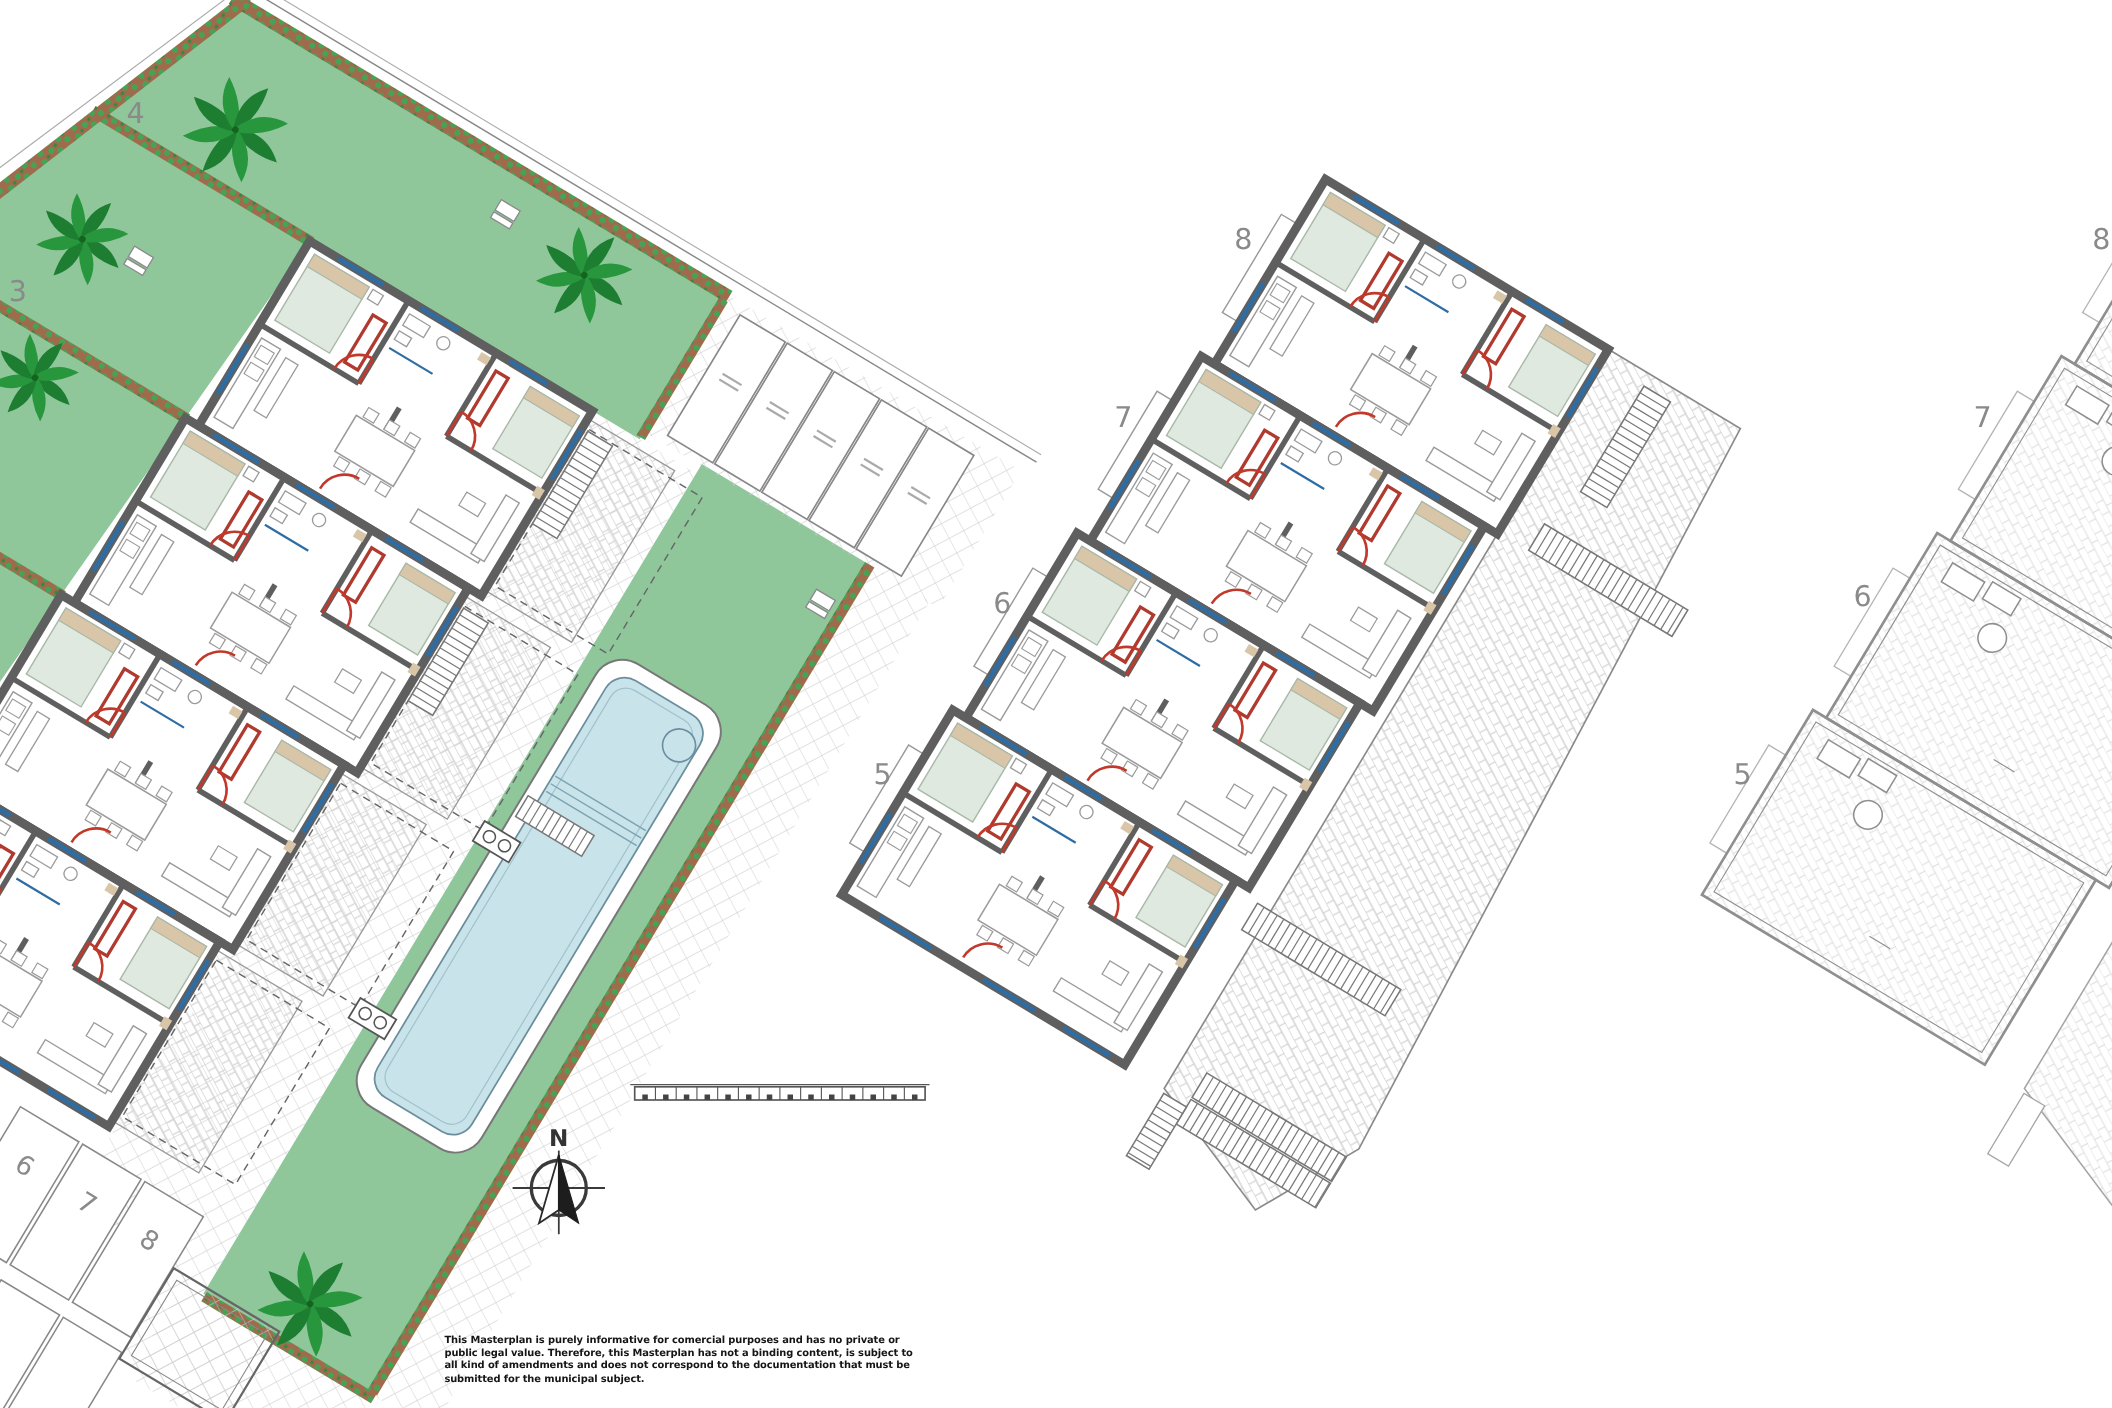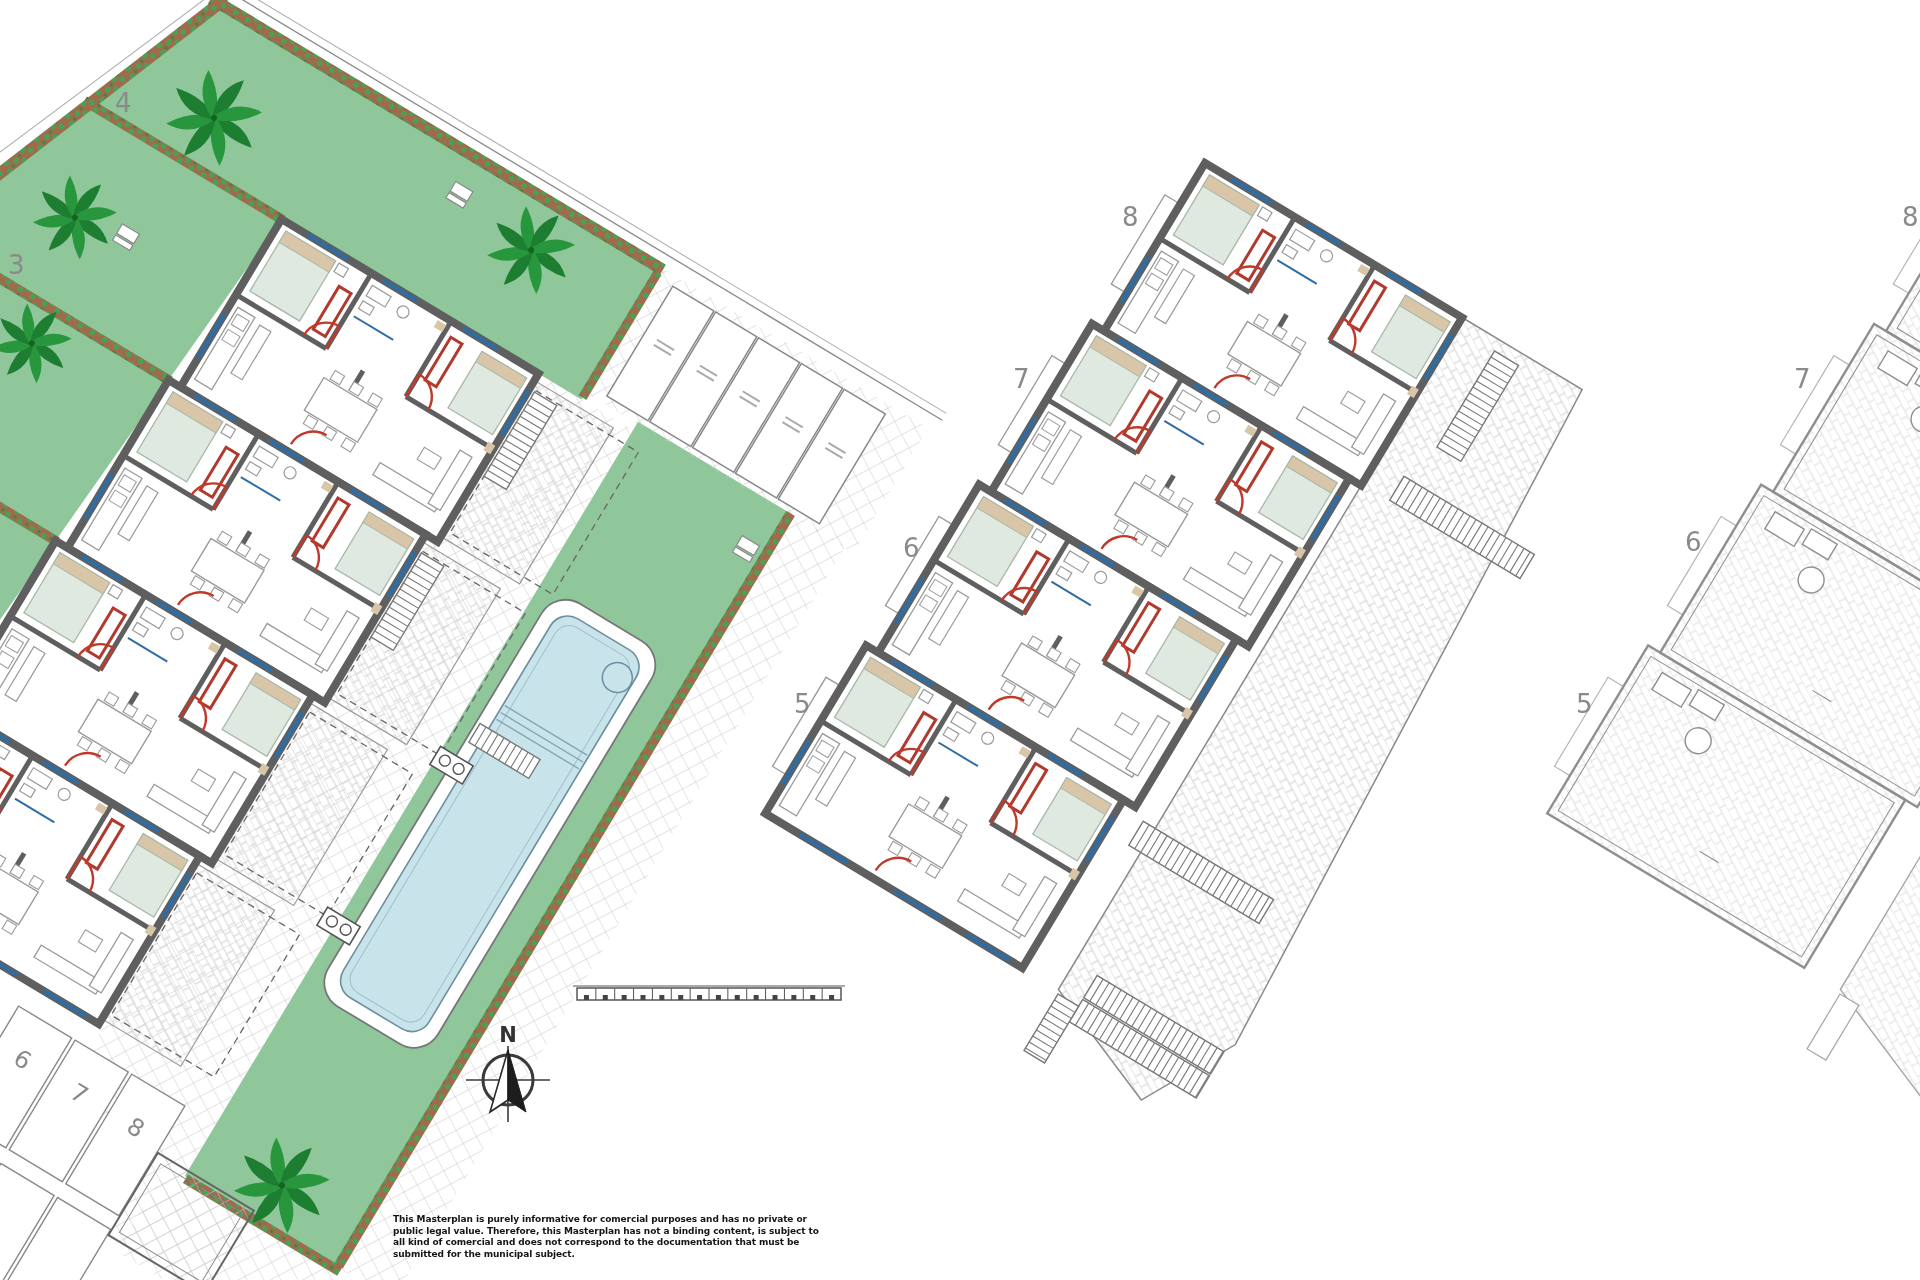--- a/index.html
+++ b/index.html
@@ -2,21 +2,21 @@
 <html><head>
 <meta charset="utf-8">
 <style>
   html,body{margin:0;padding:0;background:#fff;}
   #stage{position:relative;width:1920px;height:1280px;background:#fff;overflow:hidden;
          font-family:"DejaVu Sans","Liberation Sans",sans-serif;}
   #plan-svg{position:absolute;left:0;top:0;}
   .disclaimer{position:absolute;left:393px;top:1214px;width:372px;
     font-size:9px;font-weight:bold;color:#151515;line-height:11.6px;
     letter-spacing:-0.1px;text-align:justify;}
-  .disclaimer span{display:block;white-space:nowrap;}
+  .disclaimer span{display:block;white-space:nowrap;margin-left:11px;}
 </style>
 </head>
 <body>
 
 <div id="stage">
   <svg id="plan-svg" width="1920" height="1280" viewBox="0 0 1920 1280">
     <defs id="defs">
         <pattern id="pat-grid" patternUnits="userSpaceOnUse" width="15" height="15" patternTransform="rotate(31)">
           <path d="M15 0 V15 H0" fill="none" stroke="#cdcdcd" stroke-width="1.1"></path>
         </pattern>
@@ -833,16 +833,16 @@
         <text x="1902" y="226" font-size="26" fill="#8a8a8a">8</text>
         <text x="1794" y="388" font-size="26" fill="#8a8a8a">7</text>
         <text x="1685" y="551" font-size="26" fill="#8a8a8a">6</text>
         <text x="1576" y="713" font-size="26" fill="#8a8a8a">5</text>
       </g>
   </svg>
 
   <div class="disclaimer">
     <span>This Masterplan is purely informative for comercial purposes and has no private or</span>
     <span>public legal value. Therefore, this Masterplan has not a binding content, is subject to</span>
-    <span>all kind of comercial and does not correspond to the documentation that must be</span>
+    <span>all kind of amendments and does not correspond to the documentation that must be</span>
     <span>submitted for the municipal subject.</span>
   </div>
 </div>
 
 </body></html>

